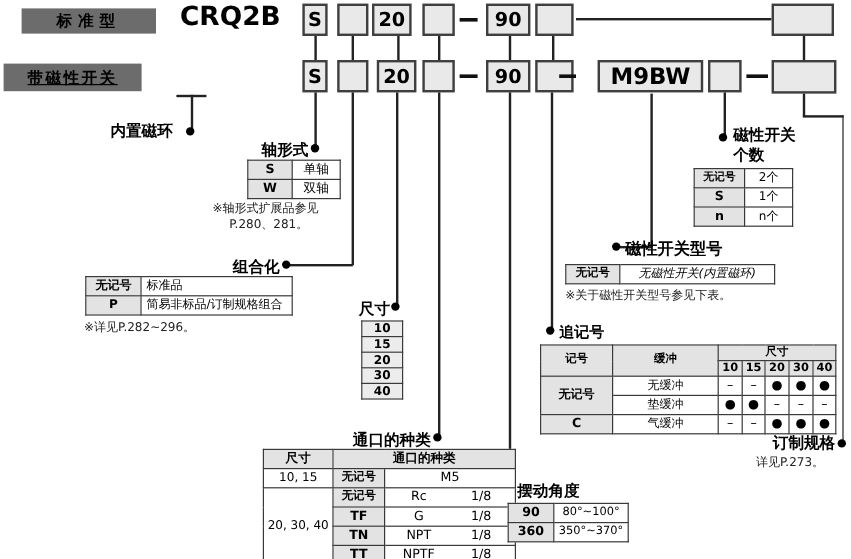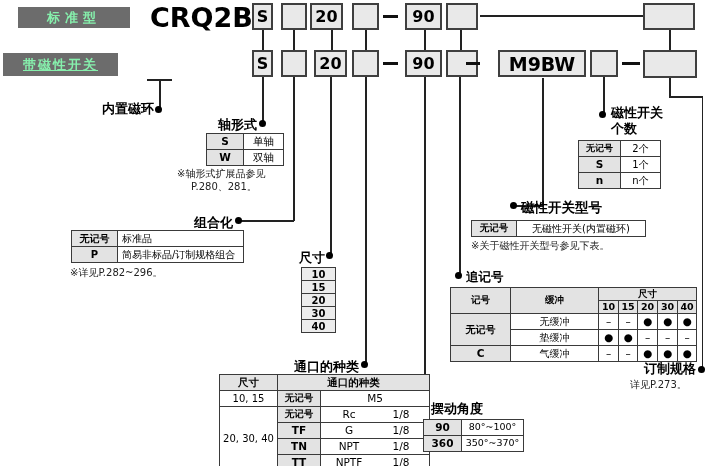--- a/index.html
+++ b/index.html
@@ -1,20 +1,20 @@
 <!DOCTYPE html>
 <html><head>
 <meta charset="utf-8">
 <style>
   html,body{margin:0;padding:0;background:#fff;}
   #canvas{position:relative;width:709px;height:466px;background:#fff;overflow:hidden;
           font-family:"DejaVu Sans","Liberation Sans",sans-serif;color:#000;}
-  .badge{position:absolute;background:#6c6c6c;color:#86efac;font-weight:bold;font-size:13px;
+  .badge{position:absolute;background:#6c6c6c;color:#000000;font-weight:bold;font-size:13px;
          display:flex;align-items:center;justify-content:center;letter-spacing:5px;}
-  .code{position:absolute;font-weight:bold;font-size:27px;white-space:nowrap;text-align:right;}
+  .code{position:absolute;font-weight:bold;font-size:22px;white-space:nowrap;text-align:right;}
   .cb{position:absolute;height:27px;background:#e9e9e9;border:2px solid #3f3f3f;box-sizing:border-box;
       display:flex;align-items:center;justify-content:center;font-weight:bold;font-size:16px;}
   .vl{position:absolute;width:1.5px;background:#222;}
   .hl{position:absolute;height:1.5px;background:#222;}
   .dash{position:absolute;height:3px;background:#111;}
   .dot{position:absolute;width:7px;height:7px;border-radius:50%;background:#000;}
   .lbl{position:absolute;font-weight:bold;font-size:13px;white-space:nowrap;}
   .r{text-align:right;}
   .note{position:absolute;font-size:10px;color:#222;white-space:nowrap;}
   table.t{position:absolute;border-collapse:collapse;background:#fff;table-layout:fixed;}
@@ -97,21 +97,21 @@
   <div class="dot" style="left:510px;top:202px;"></div>
 
   <div class="vl" style="left:603px;top:77px;height:38px;"></div>
   <div class="dot" style="left:599px;top:111px;"></div>
 
   <div class="vl" style="left:669px;top:78px;height:19px;"></div>
   <div class="hl" style="left:669px;top:96px;width:34px;"></div>
   <div class="vl" style="left:701.5px;top:96px;height:274px;"></div>
   <div class="dot" style="left:698px;top:366px;"></div>
 
-  <div class="lbl r" style="left:82px;top:100px;width:72px;">内置磁环</div>
+  <div class="lbl r" style="left:72px;top:100px;width:72px;">内置磁环</div>
   <div class="lbl r" style="left:215px;top:116px;width:42px;">轴形式</div>
   <div class="lbl r" style="left:189px;top:214px;width:44px;">组合化</div>
   <div class="lbl" style="left:299px;top:249px;">尺寸</div>
   <div class="lbl r" style="left:281px;top:358px;width:78px;">通口的种类</div>
   <div class="lbl" style="left:431px;top:400px;">摆动角度</div>
   <div class="lbl" style="left:466px;top:269px;font-size:12.5px;">追记号</div>
   <div class="lbl" style="left:521px;top:199px;font-size:13.5px;">磁性开关型号</div>
   <div class="lbl" style="left:611px;top:104px;">磁性开关</div>
   <div class="lbl" style="left:611px;top:120px;">个数</div>
   <div class="lbl r" style="left:624px;top:360px;width:72px;">订制规格</div>
@@ -286,21 +286,21 @@
       <td class="h">n</td>
       <td class="f10">n个</td>
     </tr>
   </tbody>
     </table>
 
   <table class="t" style="left:471px;top:220px;">
     <tbody>
         <tr>
       <td class="h f95" style="width:40px;">无记号</td>
-      <td class="f10" style="width:124px;">无磁性开关(内置磁环)</td>
+      <td class="f10" style="width:124px;font-style:italic;">无磁性开关(内置磁环)</td>
     </tr>
   </tbody>
     </table>
   <div class="note" style="left:471px;top:239px;">※关于磁性开关型号参见下表。</div>
 
   <div class="note" style="left:630px;top:378px;">详见P.273。</div>
 
 </div>
 
 </body></html>

